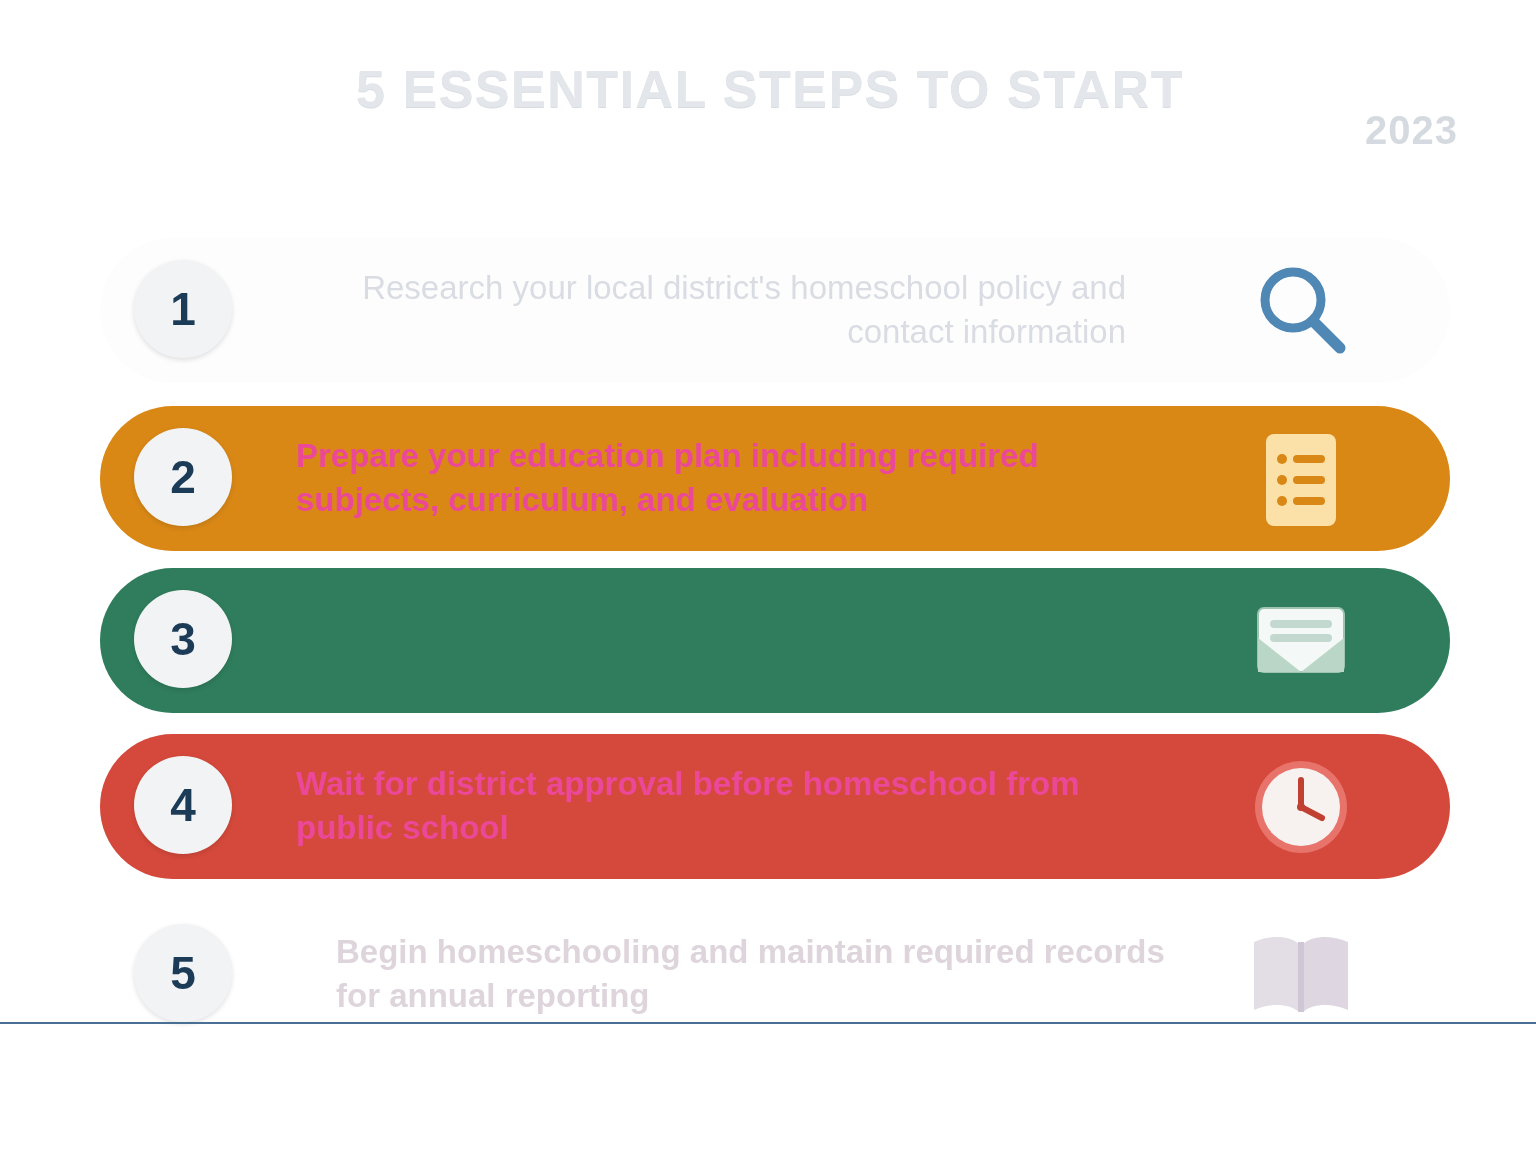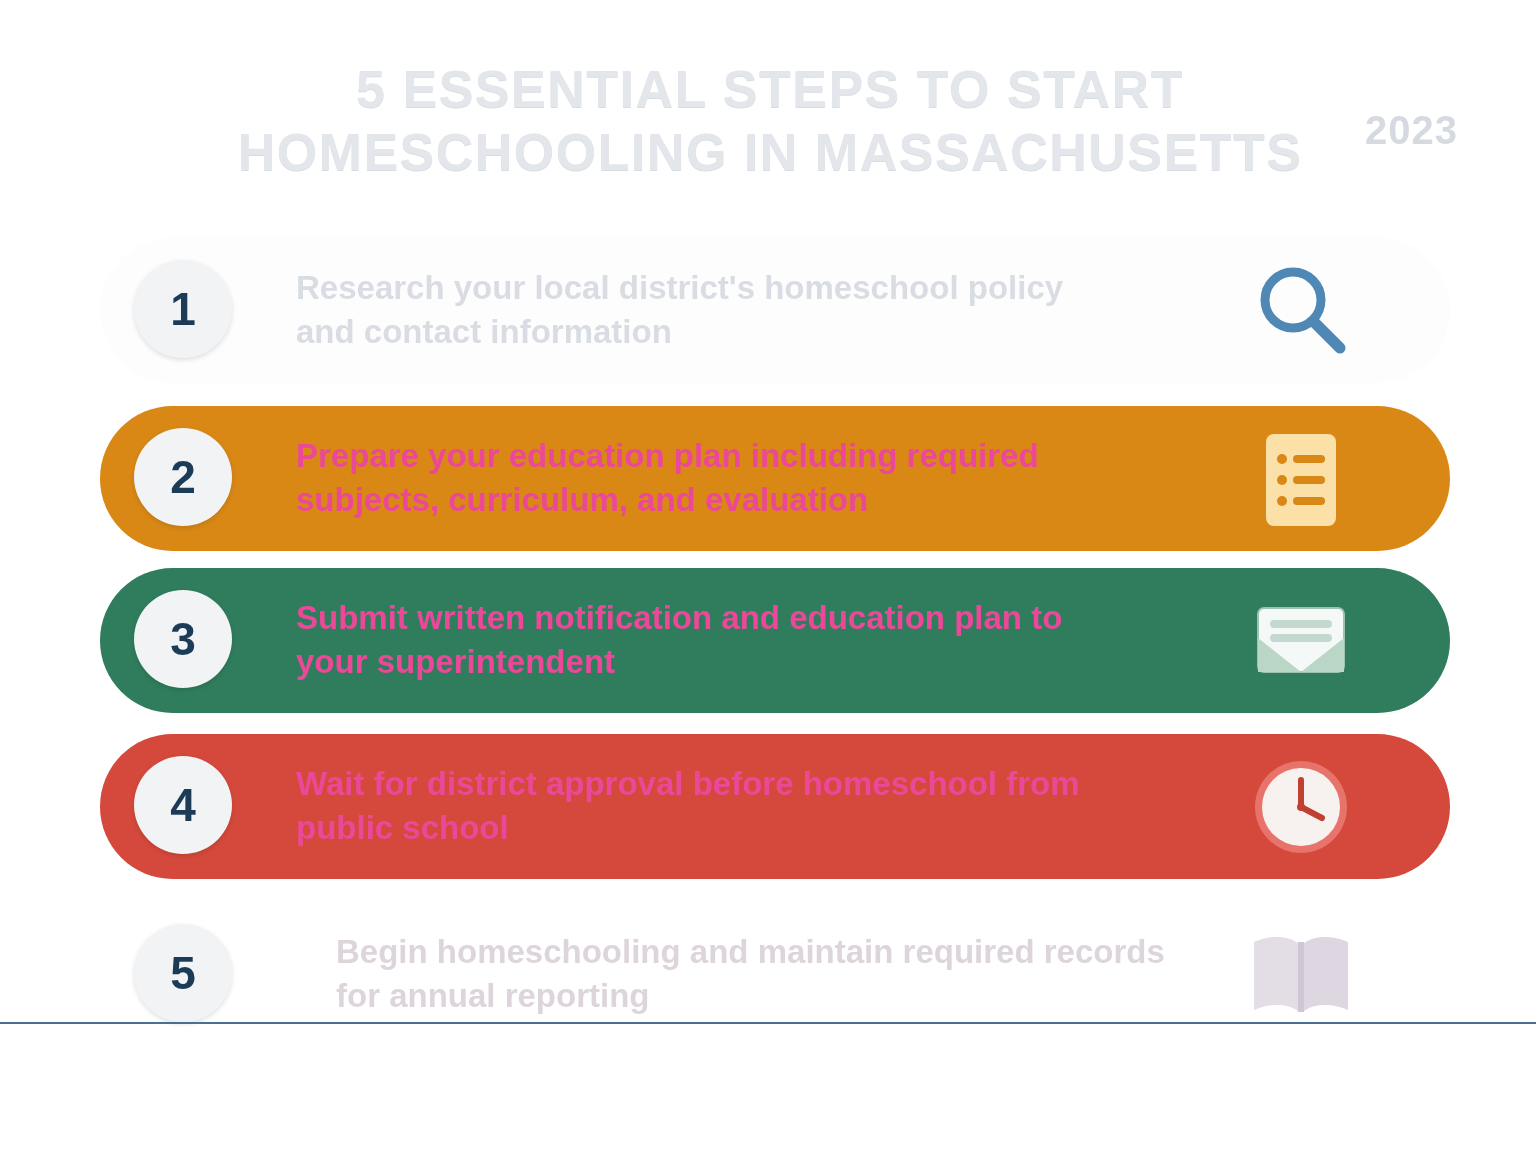--- a/index.html
+++ b/index.html
@@ -103,21 +103,22 @@
     left: 296px;
     top: 28px;
     width: 830px;
     font-size: 33px;
     font-weight: bold;
     line-height: 1.33;
     color: #ec4899;
   }
   .step-text.faded {
     color: #d9dde3;
-    font-weight: bold;
+    font-weight: normal;
+    text-align: right;
   }
   .step-text.faded-pink {
     color: #ded5dc;
     margin-left: 40px;
   }
   .icon-wrap {
     position: absolute;
     right: 180px;
     top: 18px;
     width: 110px;
@@ -147,21 +148,20 @@
   }
 </style>
 </head>
 <body>
 
 <div class="canvas">
 
   <div class="header">
     <div class="title">
       <span>5 Essential Steps to Start</span>
-      <span class="line2">Homeschooling in Massachusetts</span>
     </div>
     <div class="year">2023</div>
   </div>
 
   <div class="steps">
 
     <div class="step-row row1">
       <div class="pill faded"></div>
       <div class="badge">1</div>
       <div class="step-text faded">Research your local district's homeschool policy and contact information</div>
@@ -186,21 +186,20 @@
           <rect x="45" y="50" width="32" height="8" rx="4" fill="#d98816"></rect>
           <circle cx="34" cy="75" r="5" fill="#d98816"></circle>
           <rect x="45" y="71" width="32" height="8" rx="4" fill="#d98816"></rect>
         </svg>
       </div>
     </div>
 
     <div class="step-row row3">
       <div class="pill" style="background:#2f7d5c;"></div>
       <div class="badge">3</div>
-      <div class="step-text">Submit written notification and education plan to your superintendent</div>
       <div class="icon-wrap">
         <svg width="110" height="110" viewBox="0 0 110 110">
           <rect x="12" y="22" width="86" height="64" rx="6" fill="#ffffff" opacity="0.95"></rect>
           <rect x="12" y="22" width="86" height="64" rx="6" fill="none" stroke="#9cc4b1" stroke-width="2"></rect>
           <rect x="24" y="34" width="62" height="8" rx="4" fill="#2f7d5c" opacity="0.25"></rect>
           <rect x="24" y="48" width="62" height="8" rx="4" fill="#2f7d5c" opacity="0.25"></rect>
           <path d="M12 52 L55 86 L98 52 L98 86 L12 86 Z" fill="#b9d6c7"></path>
         </svg>
       </div>
     </div>

